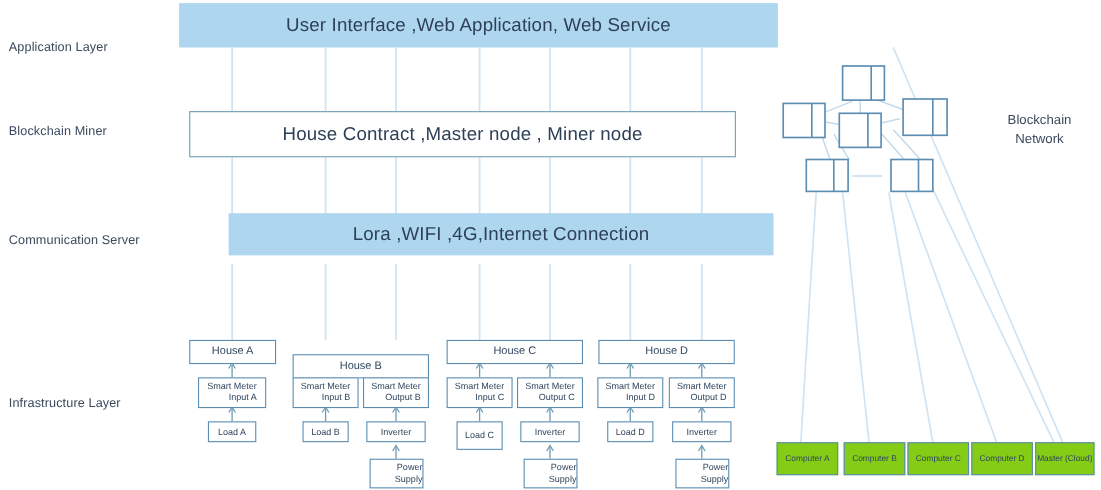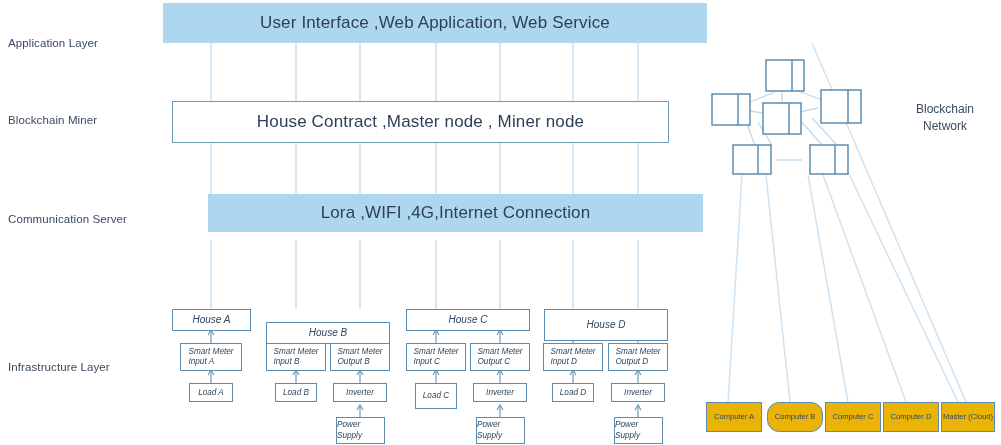--- a/index.html
+++ b/index.html
@@ -26,31 +26,31 @@
     font-size:17px;color:#2e4057;letter-spacing:.15px;white-space:nowrap;
   }
   .bar-filled{background:#aed7ef;border:1px solid #aed7ef;}
   .bar-outline{background:#ffffff;border:1.4px solid #6f9cb5;}
 
   
   .nbox{
     position:absolute;box-sizing:border-box;
     background:#ffffff;border:1.3px solid #5b8db3;
     display:flex;align-items:center;justify-content:center;
-    text-align:left;line-height:1.15;
-    font-size:8.2px;color:#31465e;font-style:italic;
+    text-align:right;line-height:1.15;
+    font-size:8.2px;color:#31465e;
   }
   .nbox.house{font-size:10px;border-width:1.4px;}
   .nbox.twoline{line-height:1.25;}
   .nbox span{display:block;}
 
   
   .cbox{
     position:absolute;box-sizing:border-box;
-    background:#eab308;border:1.3px solid #5b8db3;
+    background:#84cc16;border:1.3px solid #5b8db3;
     display:flex;align-items:center;justify-content:center;
     text-align:center;line-height:1.25;
     font-size:7.6px;color:#31465e;
   }
 
   
   .bc-label{
     position:absolute;text-align:center;font-size:12px;
     color:#3a4a5e;line-height:1.45;width:130px;
   }
@@ -272,21 +272,21 @@
       <span>Output C</span>
     </div>
   </div>
   <div class="nbox" style="left:473px;top:383px;width:54px;height:19px;">
     <span>Inverter</span>
   </div>
   <div class="nbox twoline" style="left:476px;top:417px;width:49px;height:27px;">
     <span>Power Supply</span>
   </div>
 
-  <div class="nbox house" style="left:544px;top:309px;width:124px;height:32px;">
+  <div class="nbox house" style="left:544px;top:309px;width:124px;height:22px;">
     <span>House D</span>
   </div>
   <div class="nbox twoline" style="left:543px;top:343px;width:60px;height:28px;">
     <div>
       <span>Smart Meter</span>
       <span>Input D</span>
     </div>
   </div>
   <div class="nbox" style="left:552px;top:383px;width:42px;height:19px;">
     <span>Load D</span>
@@ -308,21 +308,21 @@
     <div>Blockchain</div>
     <div>Network</div>
   </div>
 
   <div class="cbox" style="left:706px;top:402px;width:56px;height:30px;">
     <div>
       <span>Computer</span>
       <span>A</span>
     </div>
   </div>
-  <div class="cbox" style="left:767px;top:402px;width:56px;height:30px;border-radius:12px;">
+  <div class="cbox" style="left:767px;top:402px;width:56px;height:30px;">
     <div>
       <span>Computer</span>
       <span>B</span>
     </div>
   </div>
   <div class="cbox" style="left:825px;top:402px;width:56px;height:30px;">
     <div>
       <span>Computer</span>
       <span>C</span>
     </div>

